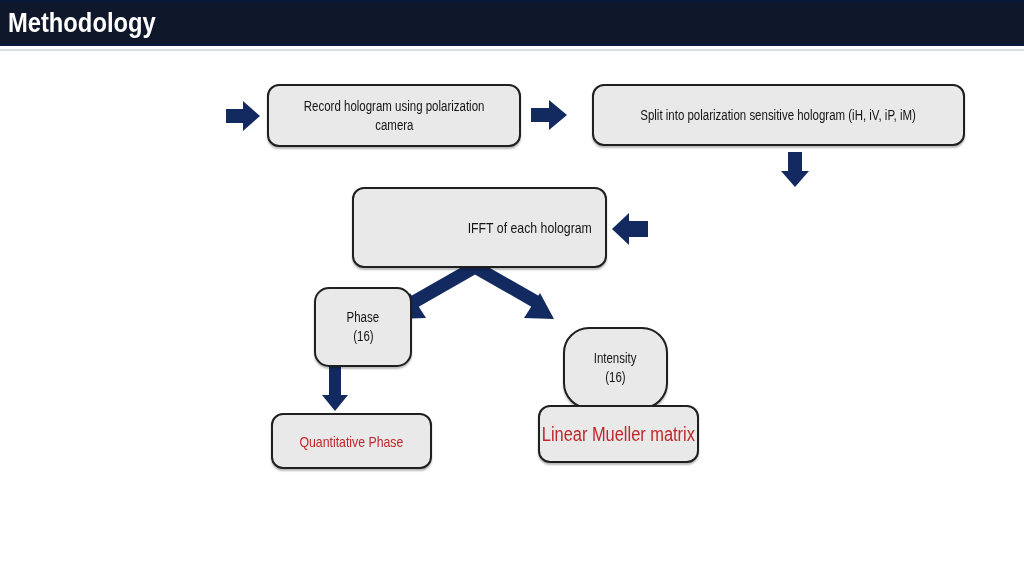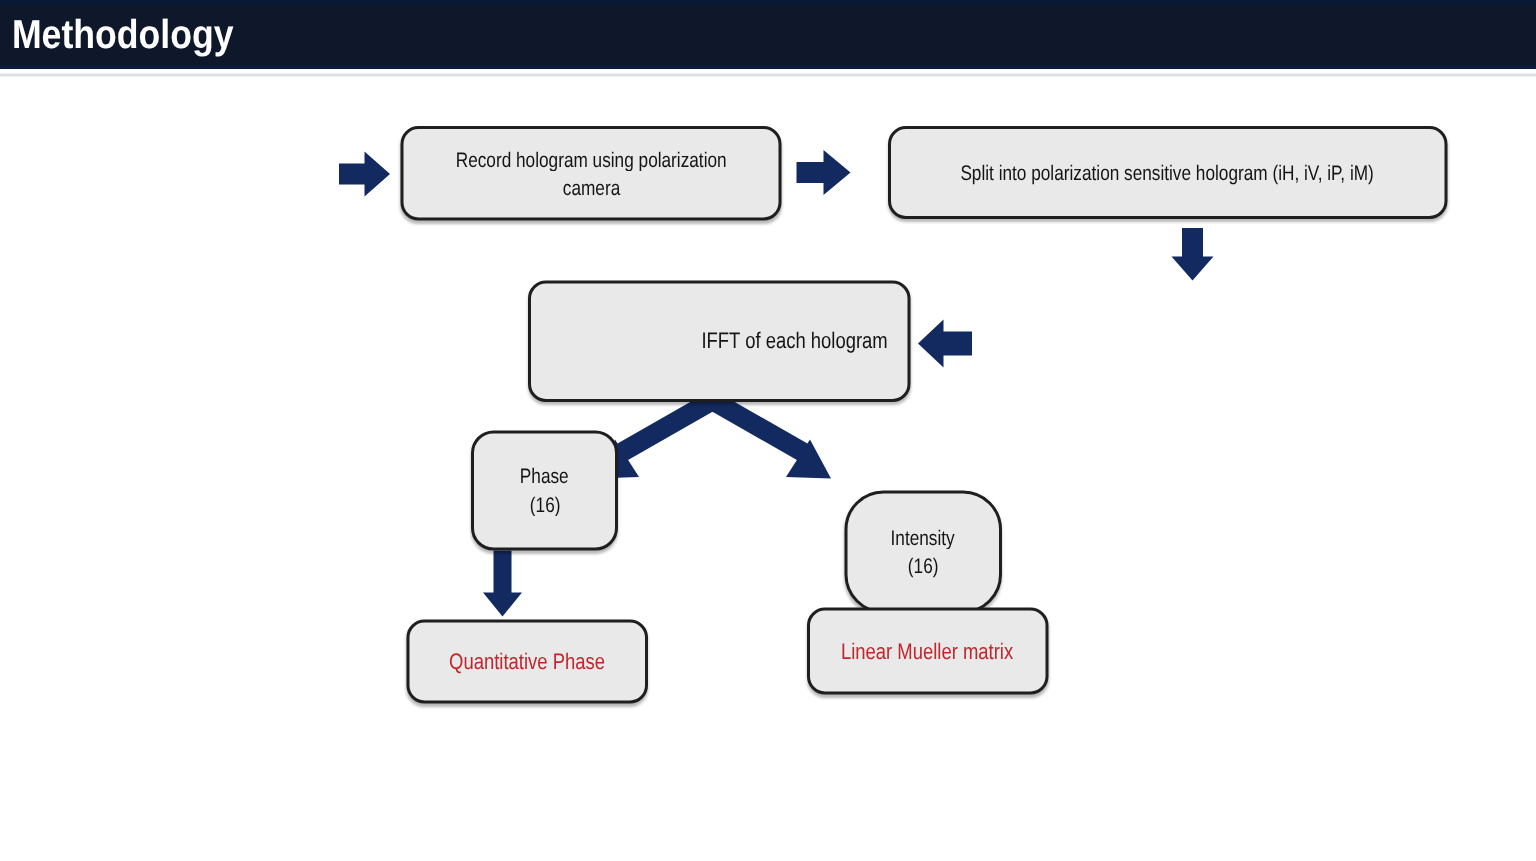--- a/index.html
+++ b/index.html
@@ -32,21 +32,21 @@
   }
   .node.result .ln{color:#c0262b;}
   #n-input     {left:10px;  top:84px;  width:207px; height:63px;}
   #n-record    {left:267px; top:84px;  width:254px; height:63px;}
   #n-split     {left:592px; top:84px;  width:373px; height:62px;}
   #n-ifft      {left:352px; top:187px; width:255px; height:81px; font-size:15px;align-items:flex-end;}
   #n-fft       {left:668px; top:188px; width:254px; height:82px; font-size:15px;}
   #n-phase     {left:292px; top:287px; width:98px;  height:80px; border-radius:15px;margin-left:22px;}
   #n-intensity {left:563px; top:290px; width:105px; height:82px; border-radius:26px;margin-top:37px;}
   #n-qp        {left:247px; top:413px; width:161px; height:56px; font-size:15px;margin-left:24px;}
-  #n-lmm       {left:538px; top:405px; width:161px; height:58px; font-size:15px;text-align:right;}
+  #n-lmm       {left:538px; top:405px; width:161px; height:58px; font-size:20px;text-align:right;}
   
   .arrows{position:absolute;left:0;top:0;width:1024px;height:574px;pointer-events:none;}
 </style>
 </head>
 <body>
 
 <div class="slide">
 
   <div class="hdr">
     <h1>Methodology</h1>

